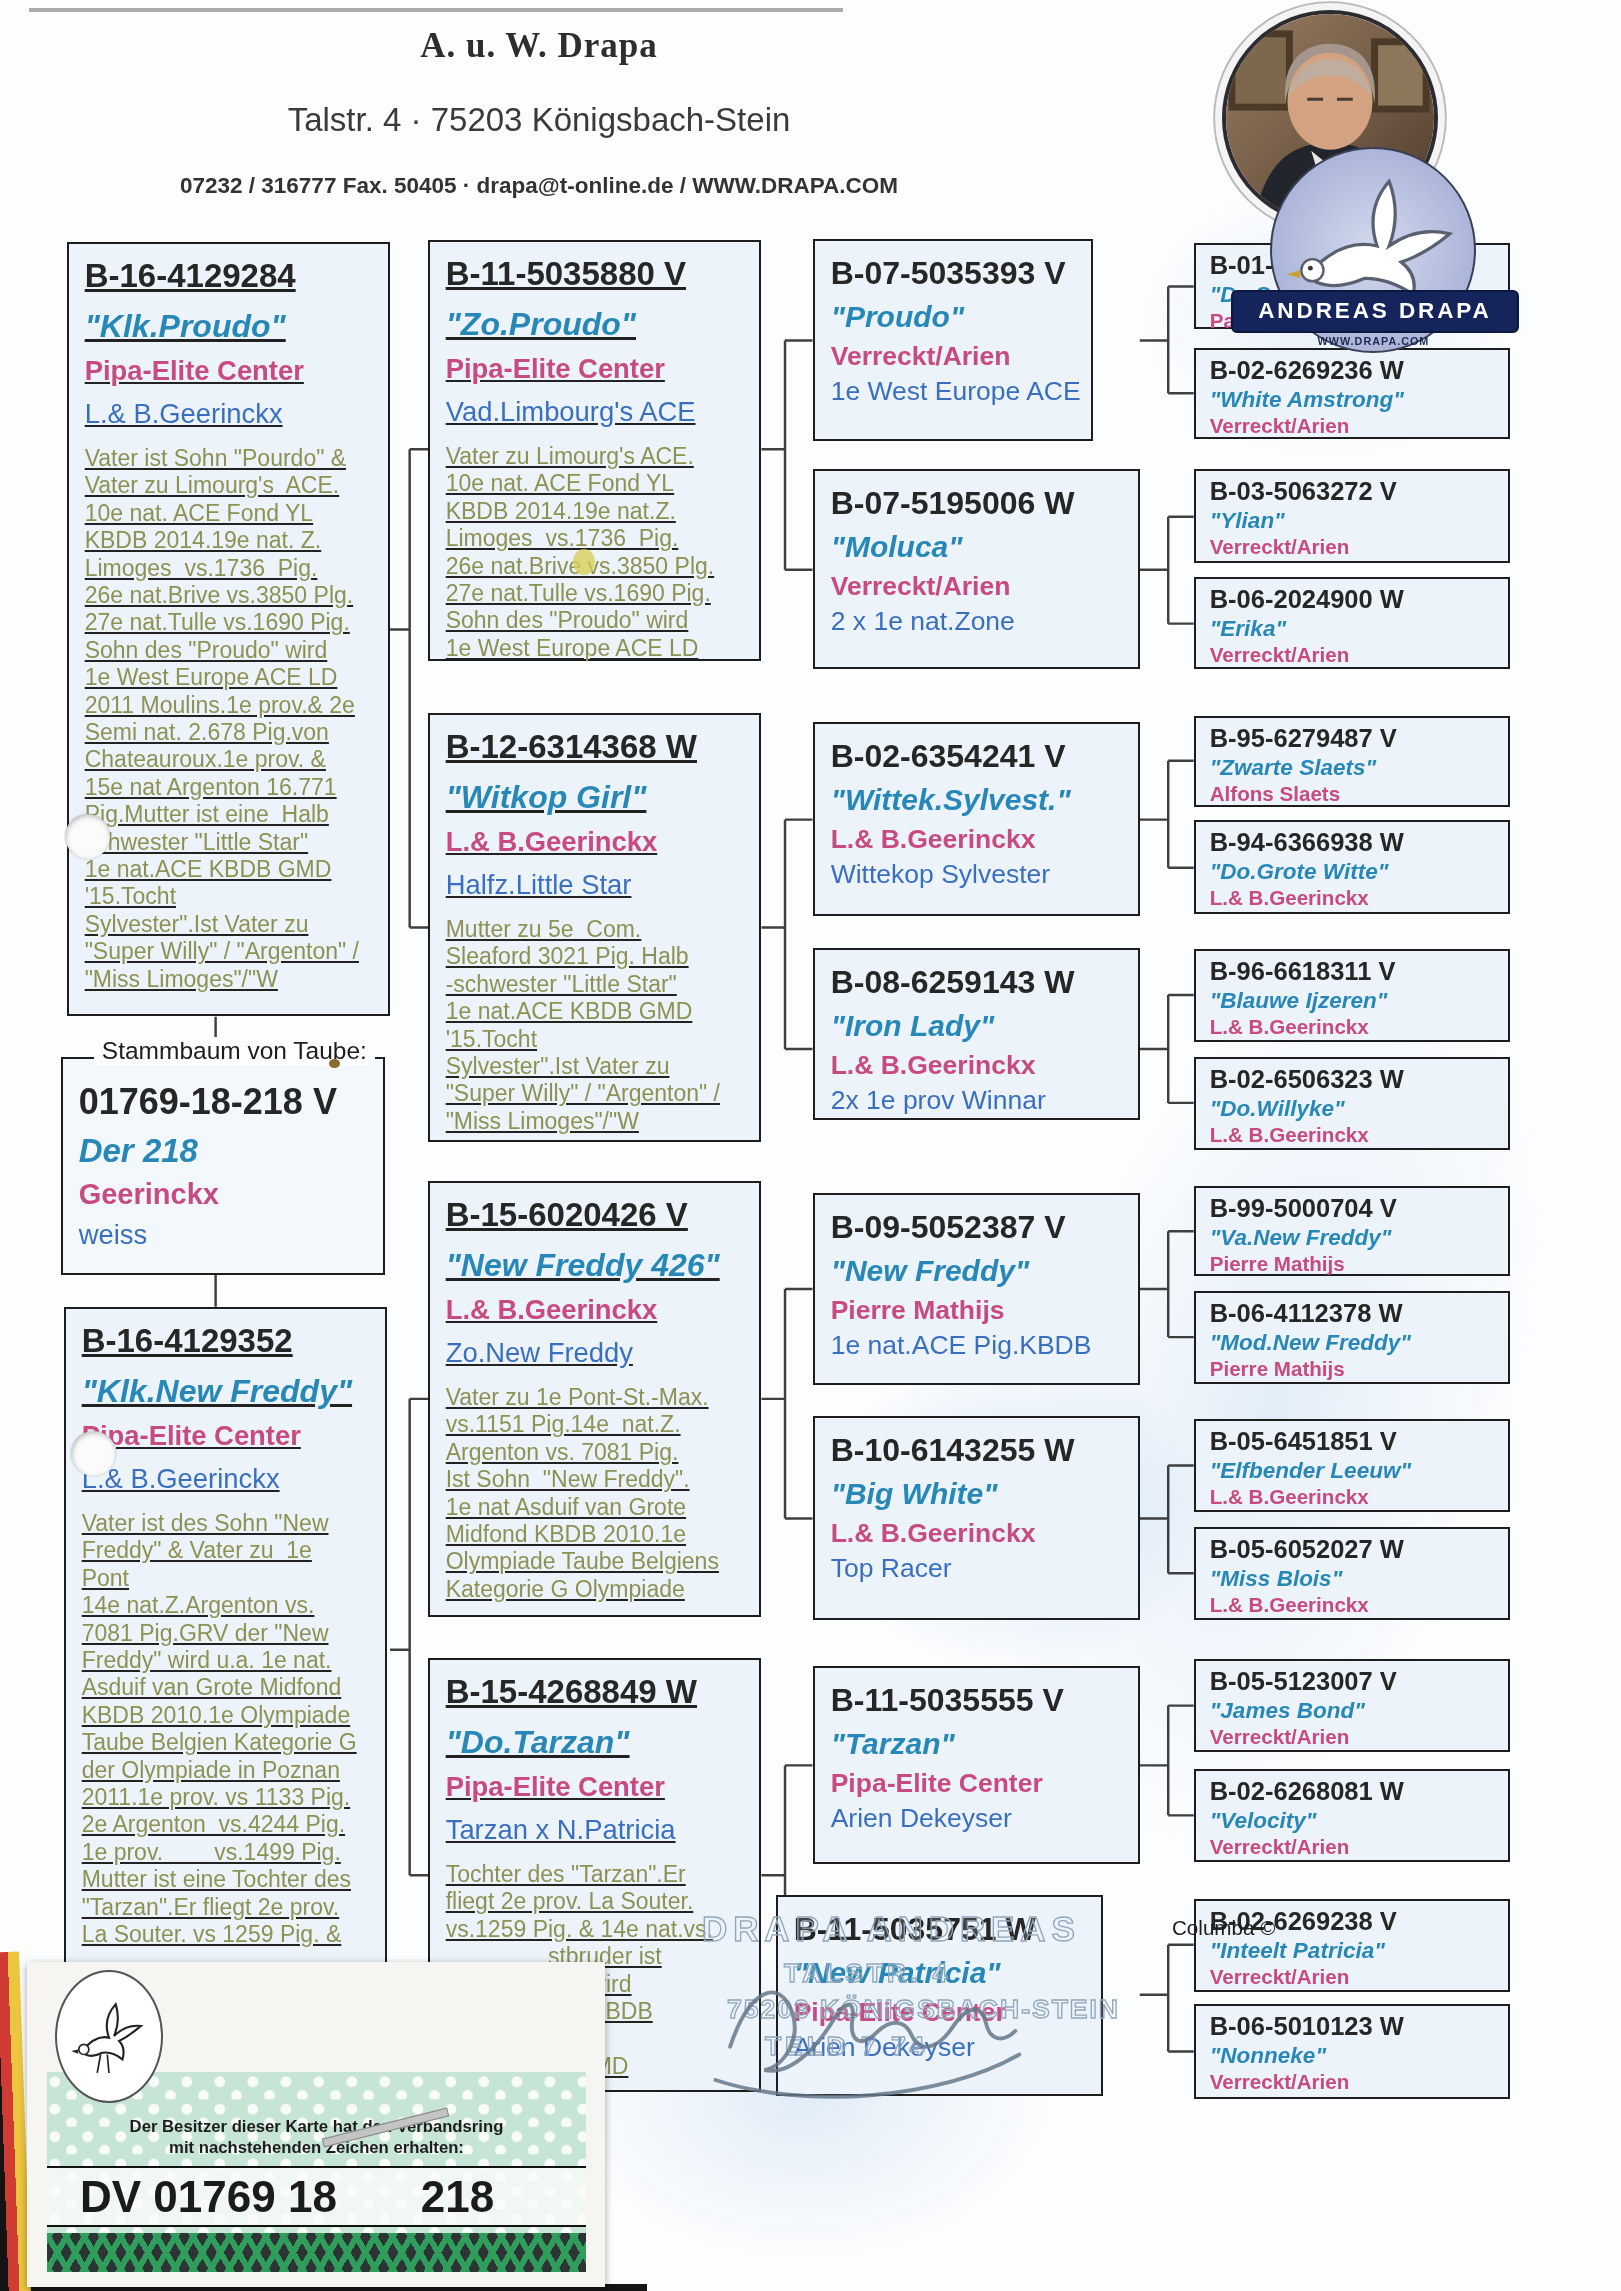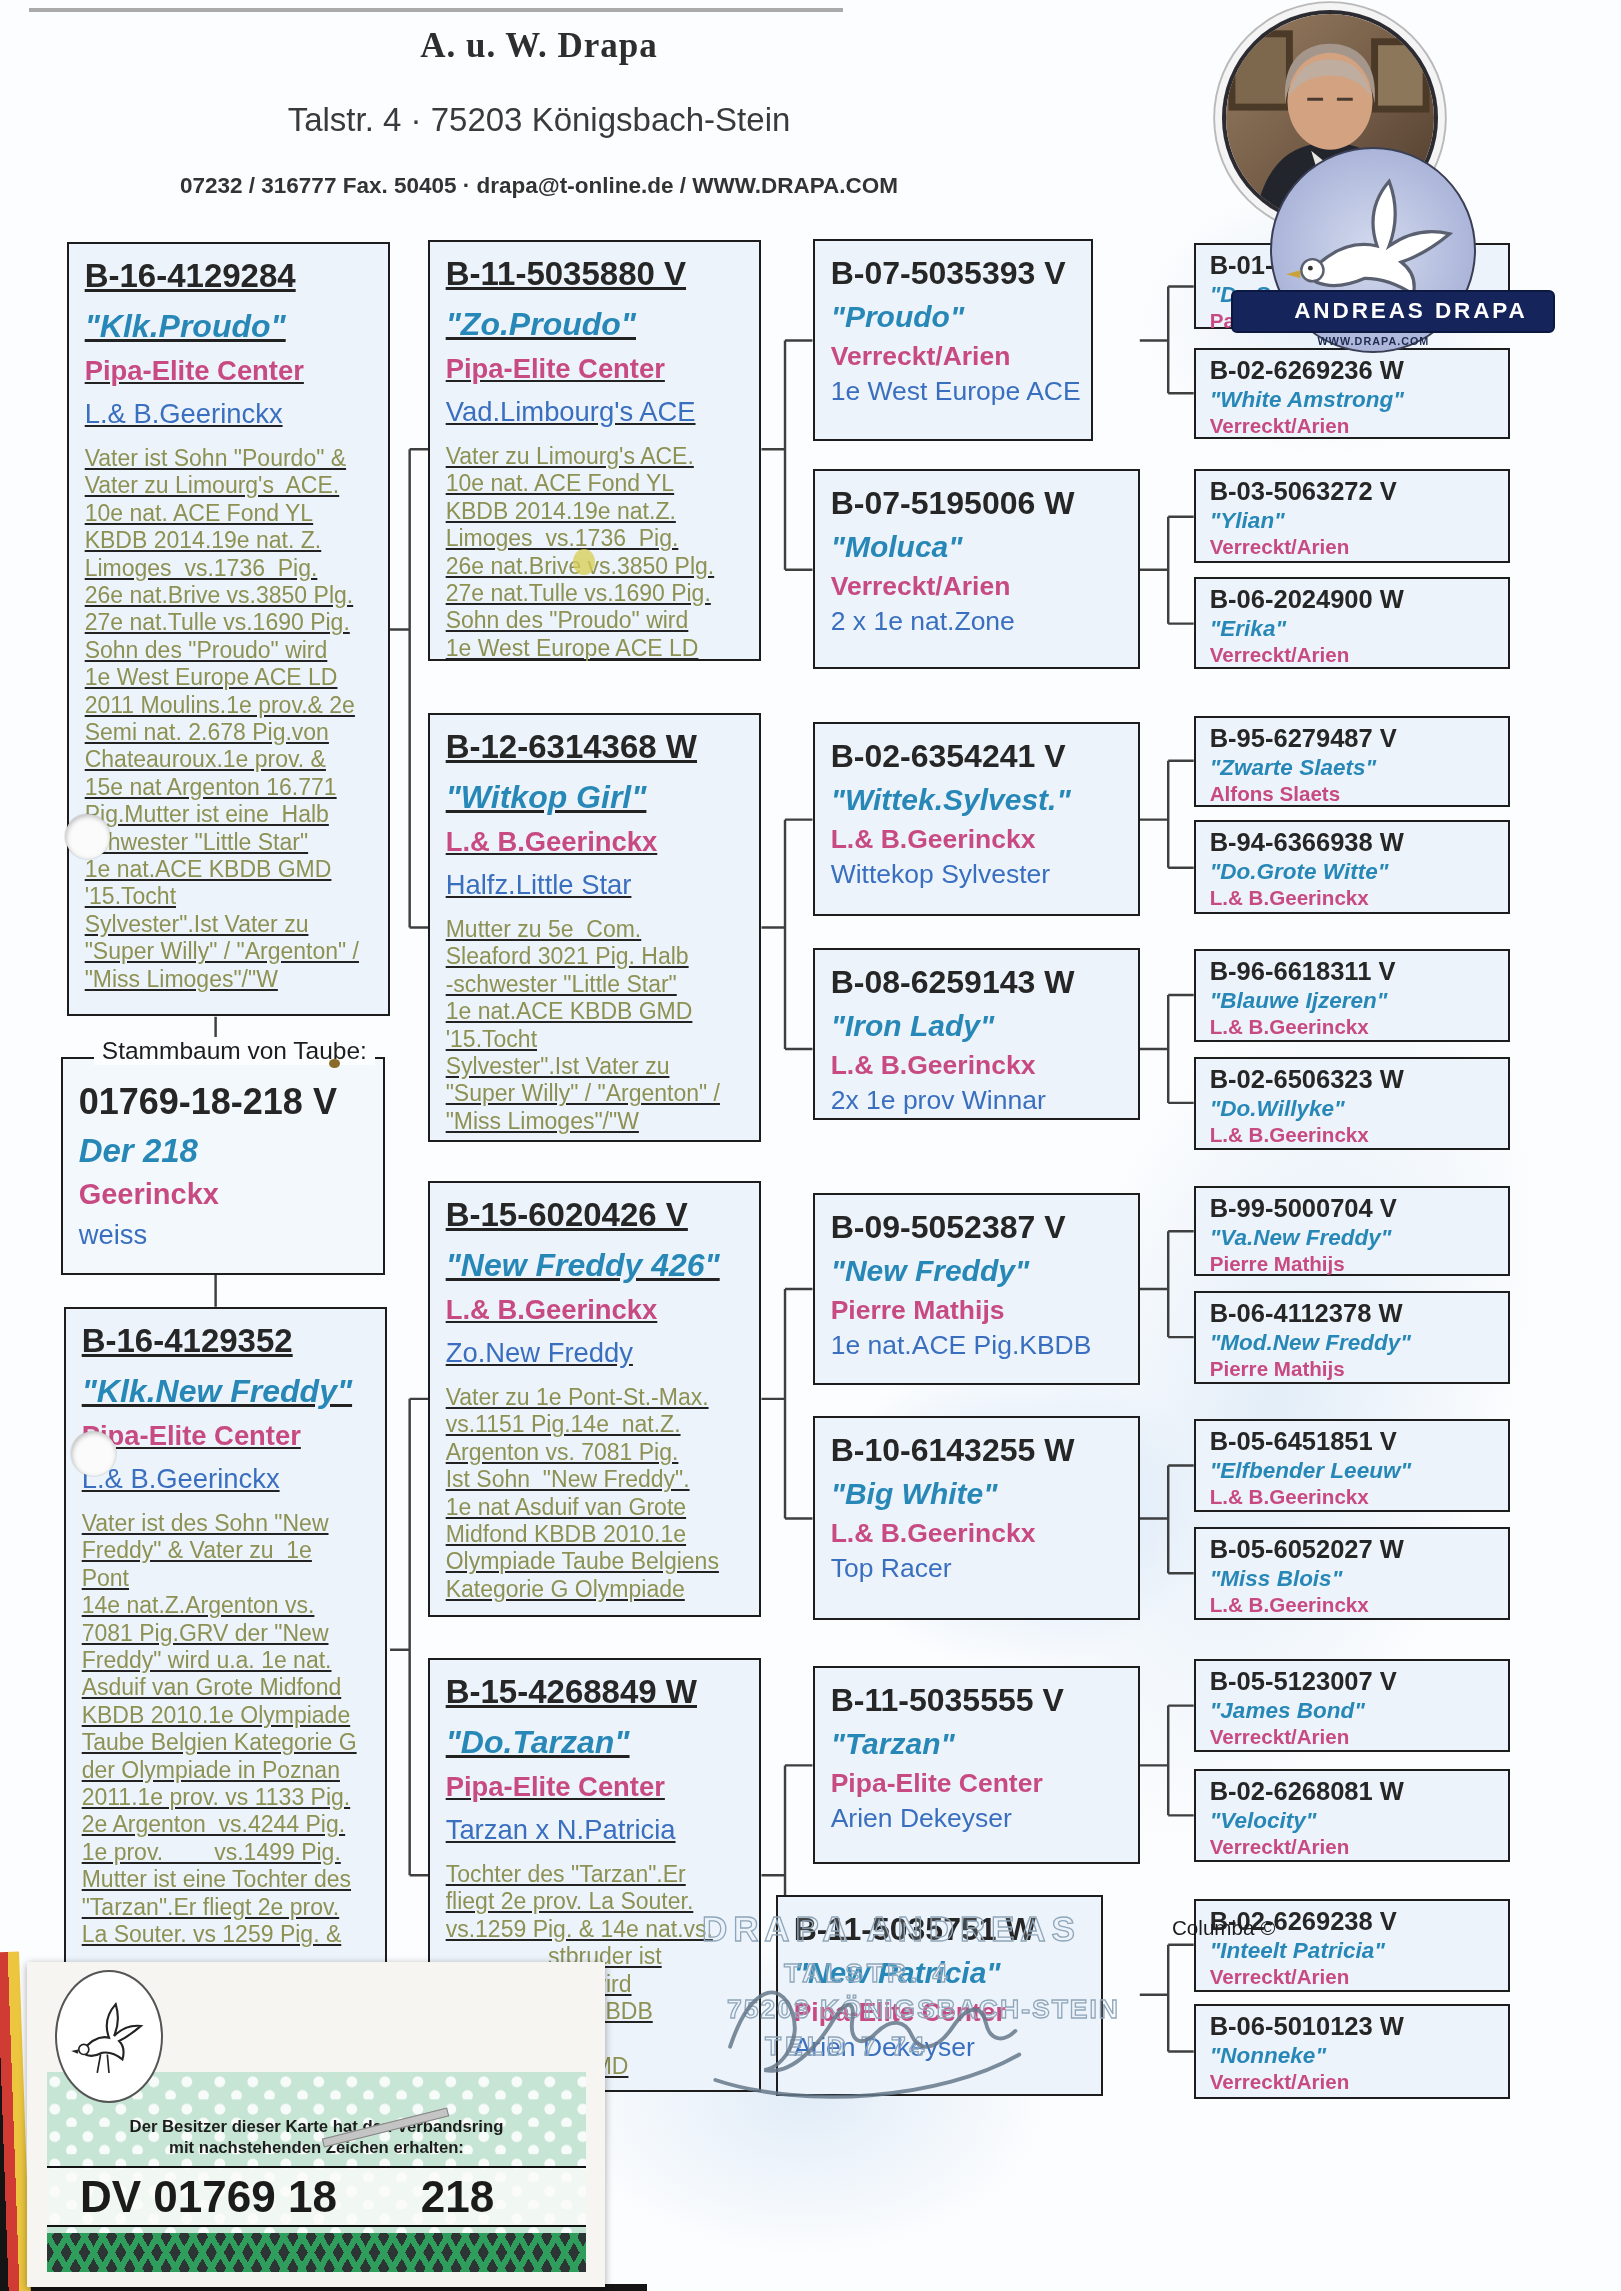--- a/index.html
+++ b/index.html
@@ -52,21 +52,21 @@
   .subjbox .info{font-size:27.4px;line-height:31px;}
   
   .connectors{position:absolute;left:0;top:0;z-index:1;pointer-events:none;}
   
   .photo{left:1222px;top:9.8px;width:208px;height:208px;border-radius:50%;border:4.9px solid #2b2b31;
          box-shadow:0 0 0 6.9px #f4f4f4,0 0 0 8.8px #b9b9b9;overflow:hidden;z-index:5;}
   .badge{left:1270px;top:147px;width:202px;height:202px;border-radius:50%;z-index:6;
          background:radial-gradient(circle,#d3daee 0%,#a9b3d8 75%);border:2.9px solid #3a3f55;}
   .banner{left:1231px;top:290px;width:284px;height:39px;background:#16245c;border:2px solid #0d1840;
           border-radius:5.9px;color:#fff;font-weight:bold;font-size:22.5px;letter-spacing:2.9px;text-align:center;
-          line-height:37px;z-index:7;padding-left:36px;}
+          line-height:37px;z-index:7;}
   .website{left:1290px;top:335px;width:167px;text-align:center;font-size:10.8px;font-weight:bold;
            color:#1d2a50;letter-spacing:1px;z-index:7;}
   
   .cert{left:27.4px;top:1962px;width:578px;height:325px;background:#f6f5f2;z-index:8;
         box-shadow:0 2px 7.8px rgba(0,0,0,.35);}
   .cert-header{position:absolute;left:19.6px;top:19.6px;width:539px;height:90px;background:#2f3937;}
   .cert-org{position:absolute;left:127px;top:9.8px;width:412px;text-align:center;color:#2fa05c;
             font-weight:bold;font-size:26.5px;line-height:35px;}
   .cert-oval{position:absolute;left:27.4px;top:7.8px;width:104px;height:129px;background:#fff;
              border:2px solid #555;border-radius:50%;z-index:2;display:flex;align-items:center;justify-content:center;}

